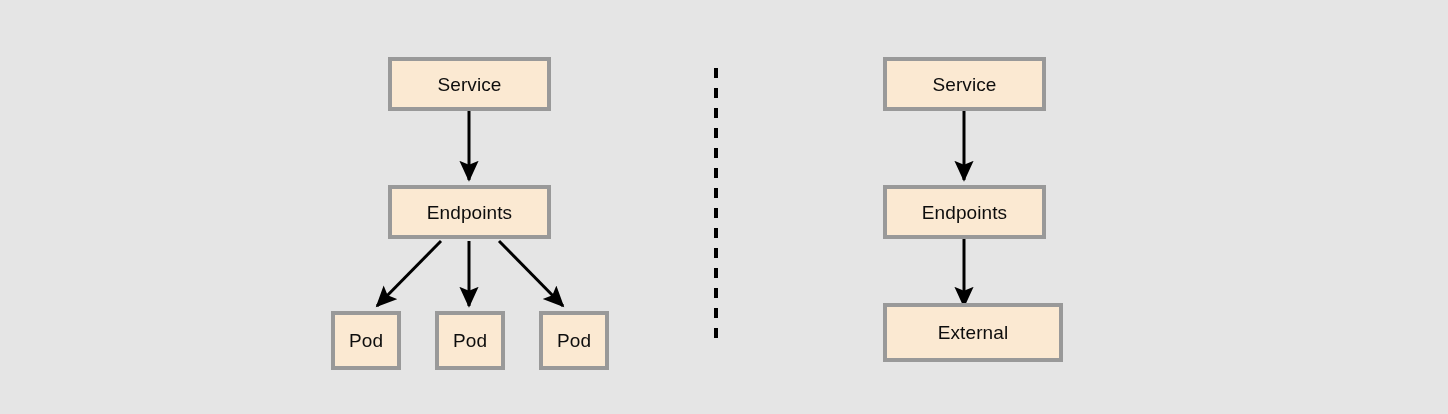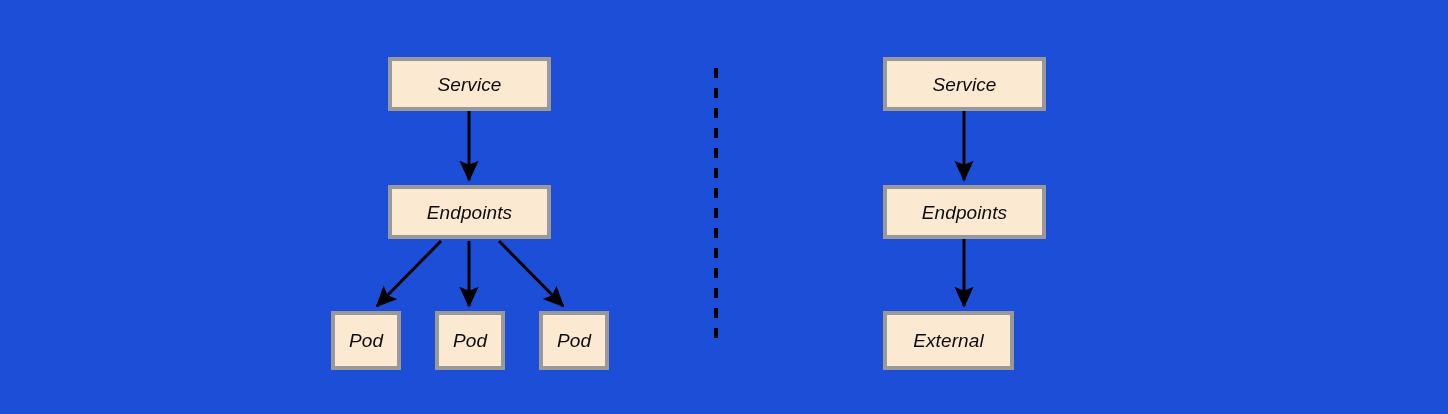--- a/index.html
+++ b/index.html
@@ -47,21 +47,21 @@
     transform: translateY(-0.5px);
   }
   .divider-hit {
     position: absolute;
     width: 18px;
   }
 </style>
 </head>
 <body>
 
-<div id="canvas" style="background: #1d4ed8; font-style: italic;">
+<div id="canvas" style="background: #e5e5e5;">
 
   <svg id="svg-layer" viewBox="0 0 1448 414" width="1448" height="414" xmlns="http://www.w3.org/2000/svg">
     <defs>
       <marker id="arrowhead" markerWidth="9" markerHeight="9" refX="6.4" refY="3.2" orient="auto" markerUnits="strokeWidth">
         <path d="M 0 0 L 7 3.2 L 0 6.4 L 1.35 3.2 z" fill="#000000"></path>
       </marker>
     </defs>
     <g id="edges-group">
         <line x1="469" y1="111" x2="469" y2="180" stroke="#000000" stroke-width="3" marker-end="url(#arrowhead)"></line>
         <line x1="441" y1="241" x2="377" y2="306" stroke="#000000" stroke-width="3" marker-end="url(#arrowhead)"></line>
@@ -90,19 +90,19 @@
       </div>
       <div class="node" style="left: 539px; top: 311px; width: 70px; height: 59px; background: rgb(251, 233, 210); border-color: rgb(153, 153, 153); color: rgb(13, 13, 13);">
         <span class="node-label">Pod</span>
       </div>
       <div class="node" style="left: 883px; top: 57px; width: 163px; height: 54px; background: rgb(251, 233, 210); border-color: rgb(153, 153, 153); color: rgb(13, 13, 13);">
         <span class="node-label">Service</span>
       </div>
       <div class="node" style="left: 883px; top: 185px; width: 163px; height: 54px; background: rgb(251, 233, 210); border-color: rgb(153, 153, 153); color: rgb(13, 13, 13);">
         <span class="node-label">Endpoints</span>
       </div>
-      <div class="node" style="left: 883px; top: 311px; width: 131px; height: 59px; background: rgb(251, 233, 210); border-color: rgb(153, 153, 153); color: rgb(13, 13, 13);">
+      <div class="node" style="left: 883px; top: 303px; width: 180px; height: 59px; background: rgb(251, 233, 210); border-color: rgb(153, 153, 153); color: rgb(13, 13, 13);">
         <span class="node-label">External</span>
       </div>
     </div>
 
 <div class="divider-hit" style="left: 707px; top: 68px; height: 278px;"></div>
   </div>
 
 </body></html>

